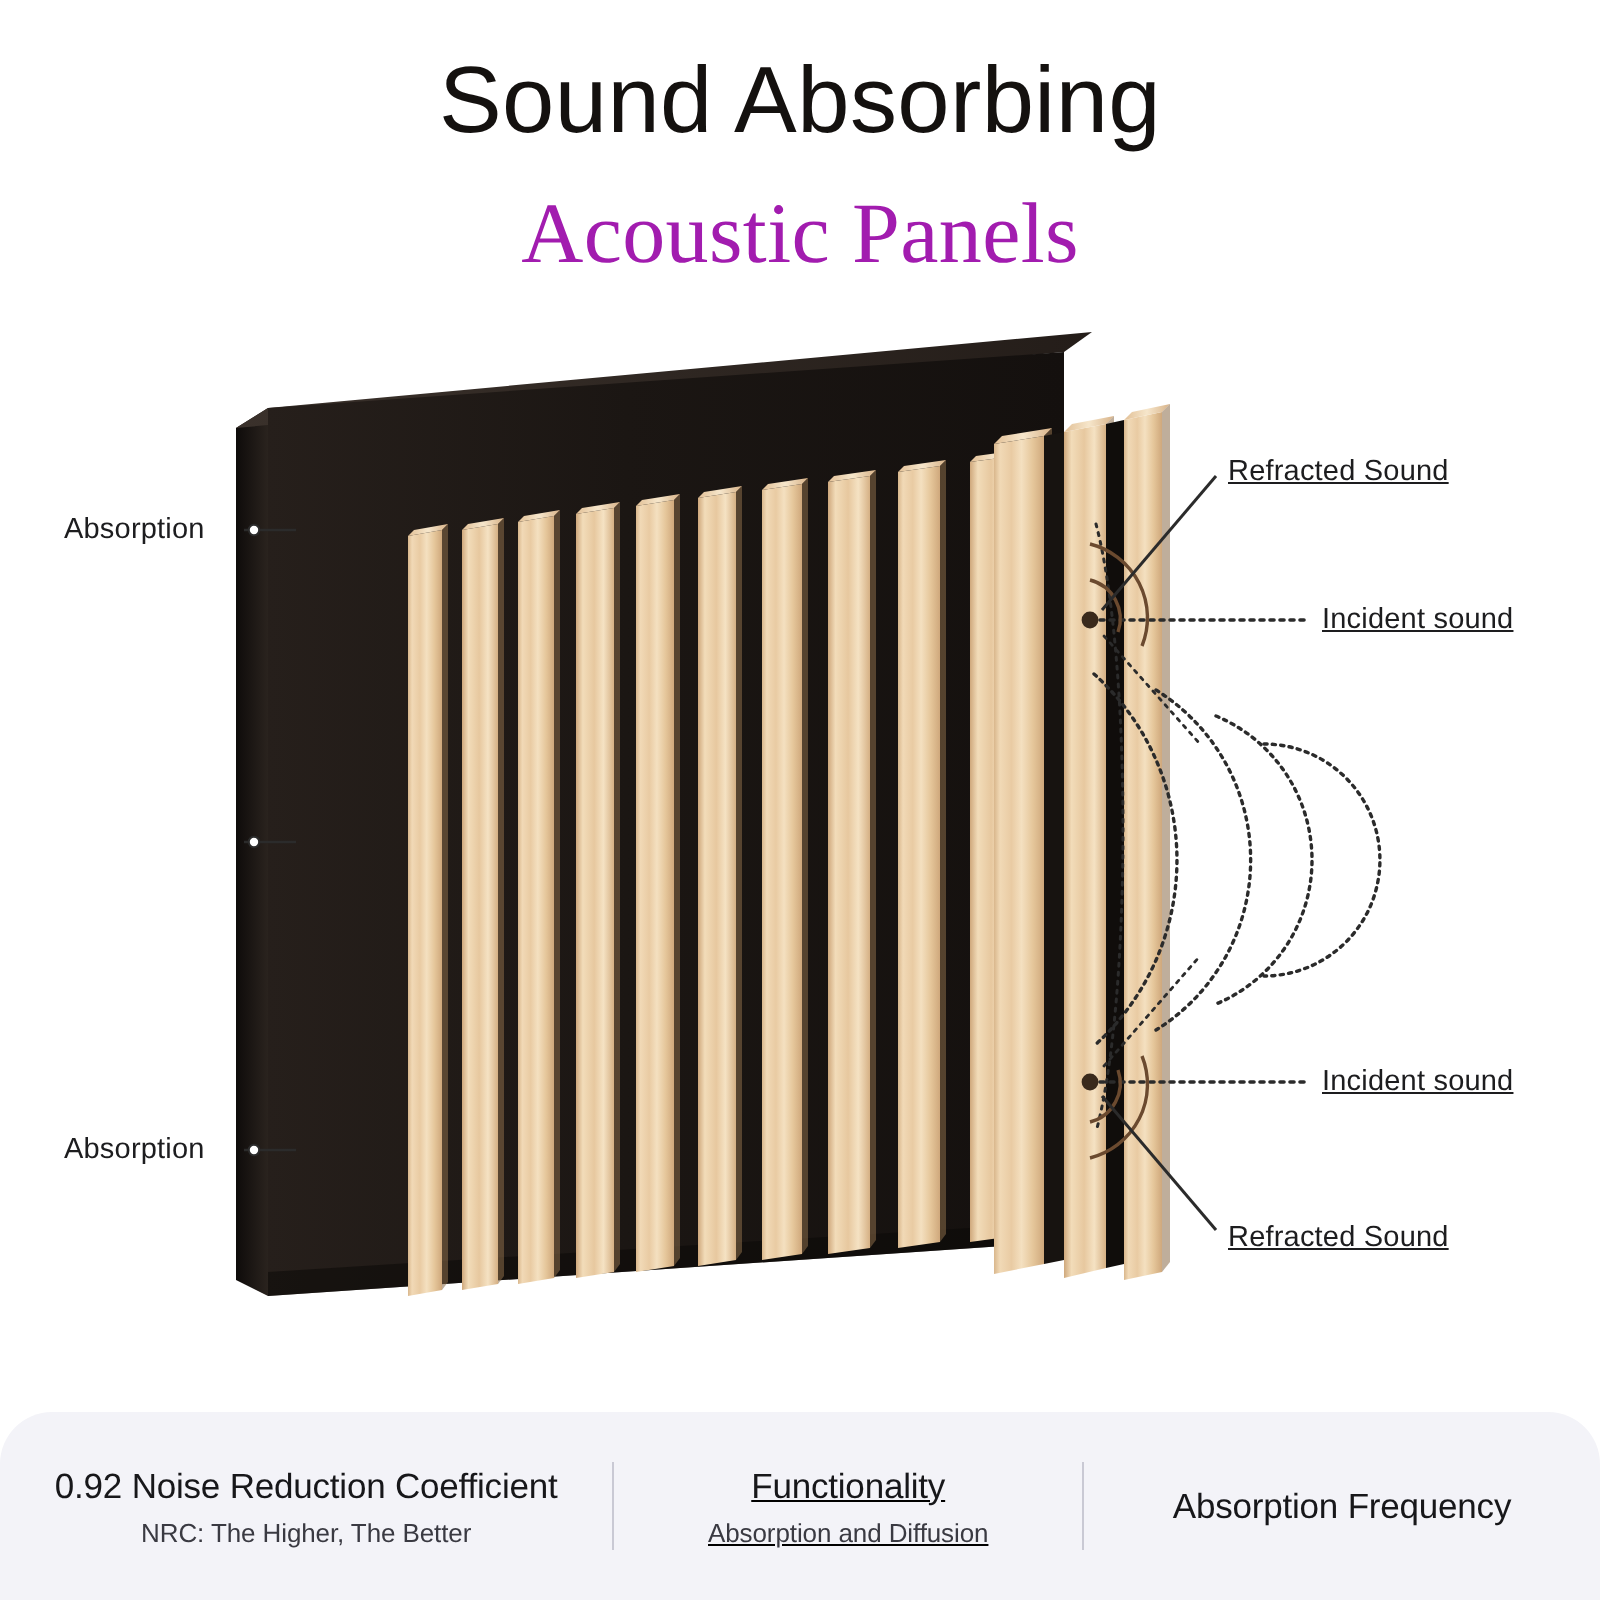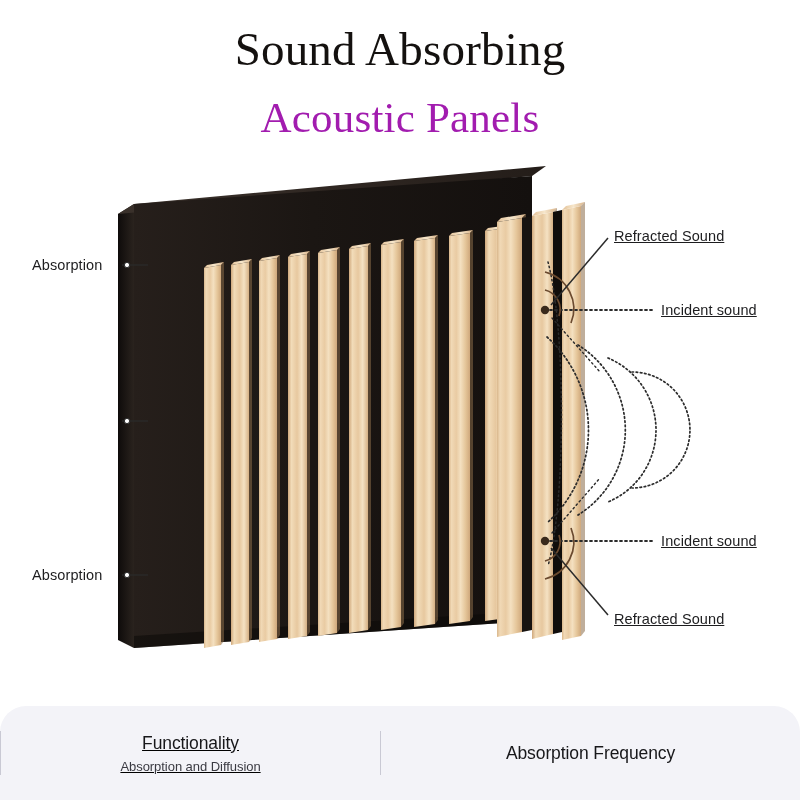--- a/index.html
+++ b/index.html
@@ -18,21 +18,21 @@
     overflow: hidden;
   }
 
   
   .title-main {
     position: absolute;
     left: 0;
     top: 26px;
     width: 800px;
     text-align: center;
-    font-family: Liberation Serif, serif;
+    font-family: Liberation Sans, sans-serif;
     font-size: 47px;
     line-height: 1.0;
     color: #14110f;
     letter-spacing: 0.2px;
     white-space: nowrap;
   }
   .title-sub {
     position: absolute;
     left: 0;
     top: 96px;
@@ -283,20 +283,24 @@
   <div class="callout right" style="left:614px; top:227px;">Refracted Sound</div>
 
   <div class="callout right" style="left:661px; top:301px;">Incident sound</div>
 
   <div class="callout right" style="left:661px; top:532px;">Incident sound</div>
 
   <div class="callout right" style="left:614px; top:610px;">Refracted Sound</div>
 
   <div id="specbar">
 
+    <div class="spec-col c1">
+      <div class="spec-title">0.92 Noise Reduction Coefficient</div>
+      <div class="spec-sub">NRC: The Higher, The Better</div>
+    </div>
 
     <div class="spec-divider"></div>
 
     <div class="spec-col c2">
       <div class="spec-title">Functionality</div>
       <div class="spec-sub">Absorption and Diffusion</div>
     </div>
 
     <div class="spec-divider"></div>
 

